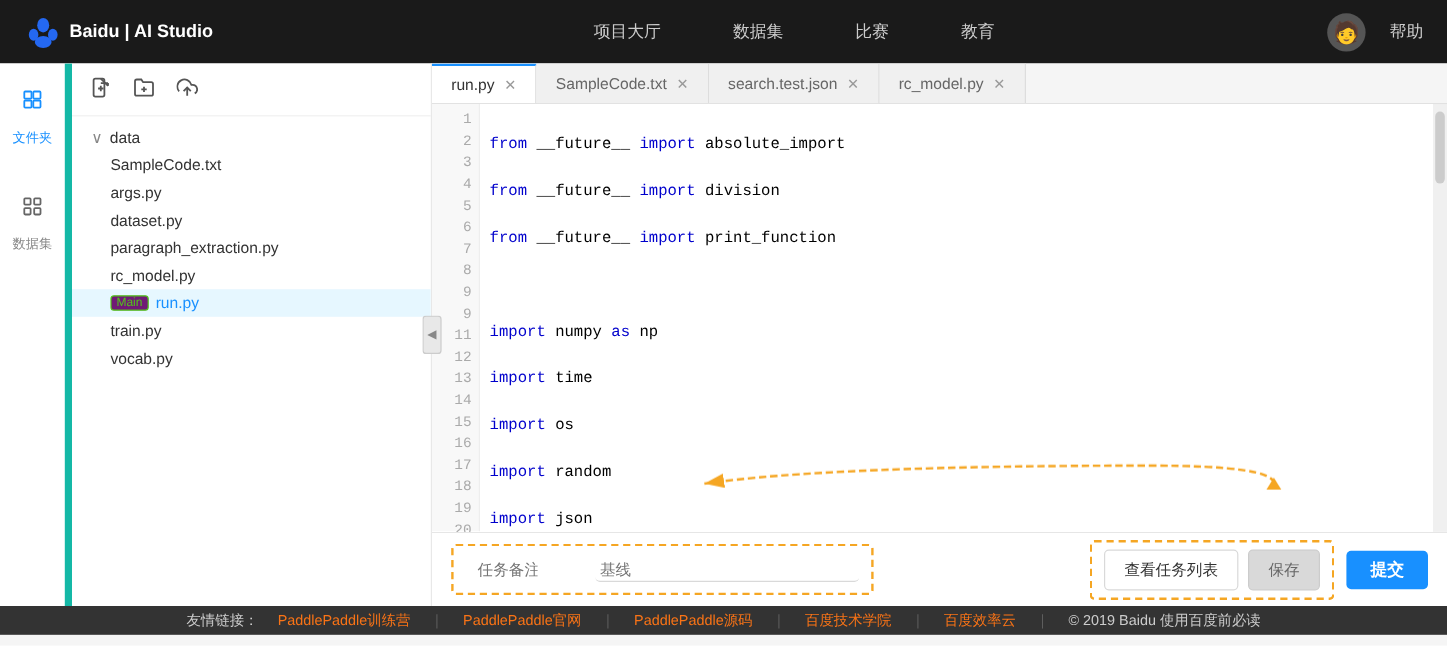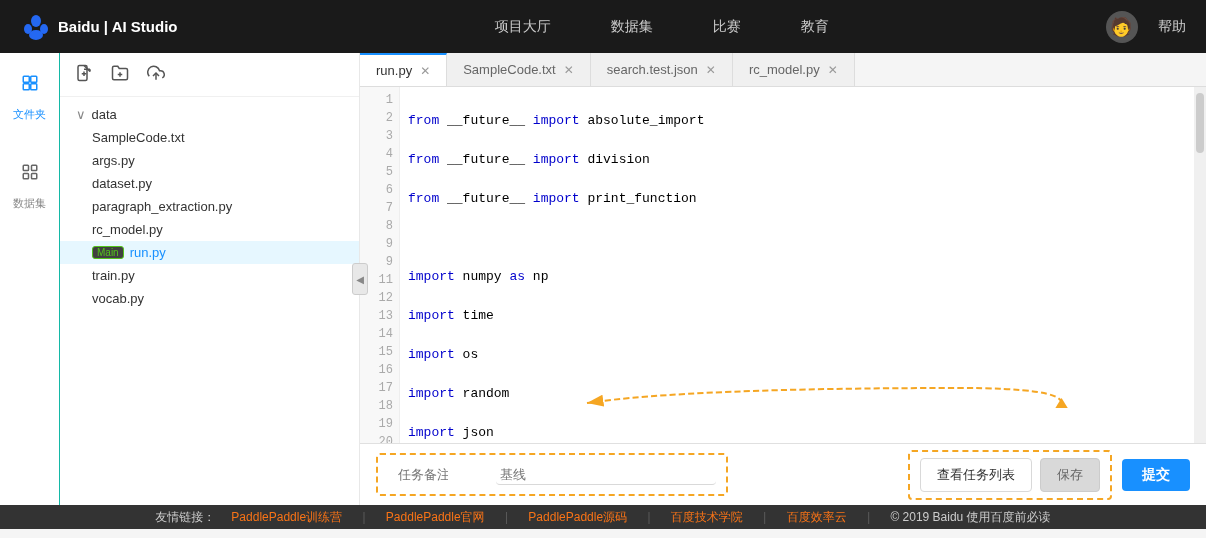--- a/index.html
+++ b/index.html
@@ -53,21 +53,21 @@
     .main-layout {
       display: flex;
       height: calc(538px - 50px - 36px);
       background: #fff;
     }
 
     
     .sidebar {
       width: 60px;
       background: #fff;
-      border-right: 1px solid #14b8a6;
+      border-right: 6px solid #14b8a6;
       display: flex;
       flex-direction: column;
       align-items: center;
       padding-top: 10px;
       gap: 10px;
     }
     .sidebar-icon {
       width: 40px;
       height: 40px;
       display: flex;
@@ -123,21 +123,21 @@
       display: flex;
       align-items: center;
       padding: 4px 32px;
       cursor: pointer;
       font-size: 13px;
       color: #333;
     }
     .file-item.active { background: #e6f7ff; }
     .file-badge {
       display: inline-block;
-      background: #404040;
+      background: #701a75;
       border: 1px solid #52c41a;
       color: #52c41a;
       font-size: 10px;
       padding: 0 4px;
       border-radius: 3px;
       margin-right: 6px;
     }
 
     
     .editor-area {

